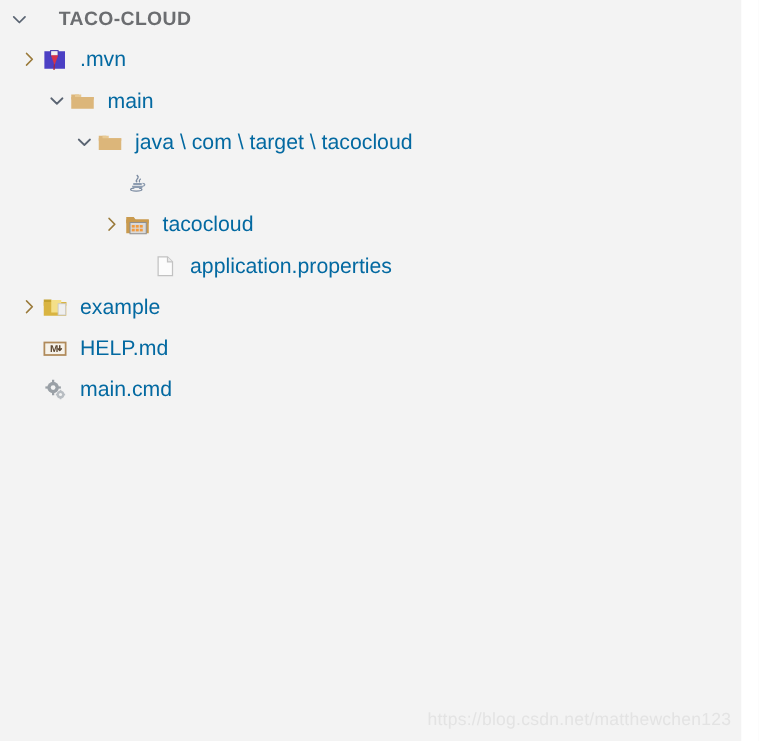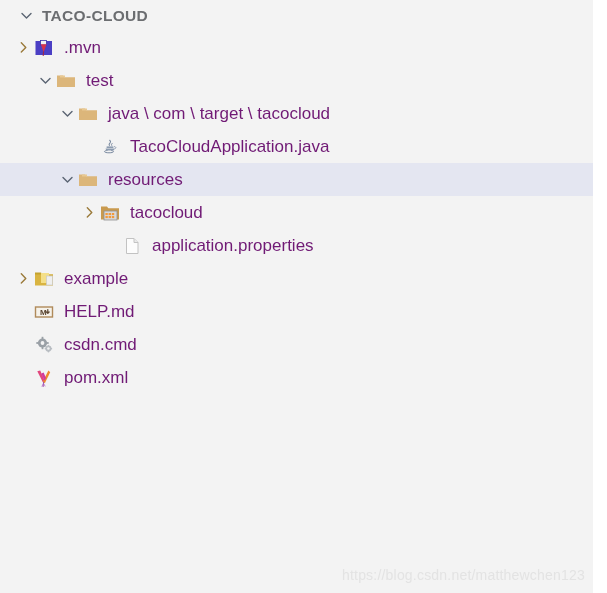--- a/index.html
+++ b/index.html
@@ -27,41 +27,42 @@
     height: 33px;
     width: 593px;
     box-sizing: border-box;
     white-space: nowrap;
   }
   .row.selected {
     background: #e4e6f1;
   }
   .title-row {
     height: 31px;
-    padding-left: 17px;
+    padding-left: 6px;
+    gap: 16px;
   }
   .title-text {
     font-size: 15.5px;
     font-weight: bold;
     color: #6b6d70;
     letter-spacing: 0.3px;
     margin-left: 6px;
   }
   .twisty {
     width: 19px;
     min-width: 19px;
     height: 19px;
     position: relative;
     display: inline-block;
   }
   .twisty svg { display: block; }
   .twisty.blank { }
   .label {
     font-size: 17px;
-    color: #701a75;
+    color: #0369a1;
     margin-left: 9px;
     line-height: 1;
   }
   .icon {
     width: 22px;
     min-width: 22px;
     height: 22px;
     display: inline-block;
     position: relative;
   }
@@ -117,21 +118,21 @@
             <path d="M5 7.6 L9.5 12 L14 7.6" fill="none" stroke="#5a6472" stroke-width="1.4" stroke-linecap="round" stroke-linejoin="round"></path>
           </svg>
         </span>
         <span class="icon">
           <svg width="22" height="22" viewBox="0 0 22 22">
             <path d="M2 5.5h6l1.6 2H20v2H2z" fill="#dcb67a"></path>
             <path d="M2 7.5h18v9.5H2z" fill="#dcb67a"></path>
             <path d="M5 5.5h5v2H5z" fill="#e8c993"></path>
           </svg>
         </span>
-        <span class="label">test</span>
+        <span class="label">main</span>
       </div>
       <div class="row">
         <span class="indent" style="width: 58px;"></span>
         <span class="twisty">
           <svg width="19" height="19" viewBox="0 0 19 19">
             <path d="M5 7.6 L9.5 12 L14 7.6" fill="none" stroke="#5a6472" stroke-width="1.4" stroke-linecap="round" stroke-linejoin="round"></path>
           </svg>
         </span>
         <span class="icon">
           <svg width="22" height="22" viewBox="0 0 22 22">
@@ -148,37 +149,20 @@
         <span class="icon">
           <svg width="22" height="22" viewBox="0 0 22 22">
             <path d="M8.5 14.5c-1.8 0-3 .5-3 1.1 0 .7 1.8 1.2 4.5 1.2s4.5-.5 4.5-1.2c0-.5-.9-.9-2.3-1.1" fill="none" stroke="#7a8aa0" stroke-width="1"></path>
             <path d="M6.8 12.6h8.4c.2 0 .3.2.2.4l-.5 1.1c-.1.2-.3.3-.5.3H7.6c-.2 0-.4-.1-.5-.3l-.5-1.1c-.1-.2 0-.4.2-.4z" fill="#8d9cb0"></path>
             <path d="M7.6 10.4h6.8v1.6H7.6z" fill="#8d9cb0"></path>
             <path d="M15 10.6c1.2 0 1.8.5 1.8 1.1 0 .6-.6 1-1.4 1.2" fill="none" stroke="#8d9cb0" stroke-width="1"></path>
             <path d="M10.4 9.4c-1-1.2.3-2 .9-2.9.5-.8.2-1.6-.6-2.2" fill="none" stroke="#7a8aa0" stroke-width="1.1" stroke-linecap="round"></path>
             <path d="M12.6 9.4c-.7-.9.3-1.5.7-2.1" fill="none" stroke="#7a8aa0" stroke-width="1" stroke-linecap="round"></path>
           </svg>
         </span>
-        <span class="label">TacoCloudApplication.java</span>
-      </div>
-      <div class="row selected">
-        <span class="indent" style="width: 58px;"></span>
-        <span class="twisty">
-          <svg width="19" height="19" viewBox="0 0 19 19">
-            <path d="M5 7.6 L9.5 12 L14 7.6" fill="none" stroke="#5a6472" stroke-width="1.4" stroke-linecap="round" stroke-linejoin="round"></path>
-          </svg>
-        </span>
-        <span class="icon">
-          <svg width="22" height="22" viewBox="0 0 22 22">
-            <path d="M2 5.5h6l1.6 2H20v2H2z" fill="#dcb67a"></path>
-            <path d="M2 7.5h18v9.5H2z" fill="#dcb67a"></path>
-            <path d="M5 5.5h5v2H5z" fill="#e8c993"></path>
-          </svg>
-        </span>
-        <span class="label">resources</span>
       </div>
       <div class="row">
         <span class="indent" style="width: 80px;"></span>
         <span class="twisty">
           <svg width="19" height="19" viewBox="0 0 19 19">
             <path d="M7.3 4.8 L11.8 9.4 L7.3 14" fill="none" stroke="#9a7a3a" stroke-width="1.4" stroke-linecap="round" stroke-linejoin="round"></path>
           </svg>
         </span>
         <span class="icon">
           <svg width="22" height="22" viewBox="0 0 22 22">
@@ -251,32 +235,18 @@
             <g fill="#b8bdc2">
               <circle cx="15.4" cy="14.6" r="3.1"></circle>
               <rect x="14.8" y="10.9" width="1.3" height="1.8"></rect>
               <rect x="14.8" y="16.6" width="1.3" height="1.8"></rect>
               <rect x="11.7" y="14" width="1.8" height="1.3"></rect>
               <rect x="17.3" y="14" width="1.8" height="1.3"></rect>
             </g>
             <circle cx="15.4" cy="14.6" r="1.25" fill="#f3f3f3"></circle>
           </svg>
         </span>
-        <span class="label">csdn.cmd</span>
-      </div>
-      <div class="row">
-        <span class="indent" style="width: 14px;"></span>
-        <span class="twisty blank"></span>
-        <span class="icon">
-          <svg width="22" height="22" viewBox="0 0 22 22">
-            <path d="M4.3 4.2 L9.8 15.2 L11.6 13.2 L7.2 3.6z" fill="#e1467c"></path>
-            <path d="M15.4 3.4 L9.9 14.4 L11.8 16.2 L17.2 5.2z" fill="#f08a2c"></path>
-            <path d="M8.3 6.4 L11.5 13.8 L13 11 L10.6 5.4z" fill="#cf3a9d"></path>
-            <path d="M10.6 14.8 L10.1 20" stroke="#8e3fa0" stroke-width="0.9" fill="none"></path>
-            <path d="M10.4 16.6 L8.8 19.6 M10.7 16.6 L12.2 19.4" stroke="#b05ac4" stroke-width="0.7" fill="none"></path>
-          </svg>
-        </span>
-        <span class="label">pom.xml</span>
+        <span class="label">main.cmd</span>
       </div>
     </div>
 
   <div class="watermark">https://blog.csdn.net/matthewchen123</div>
 </div>
 
 </body></html>

